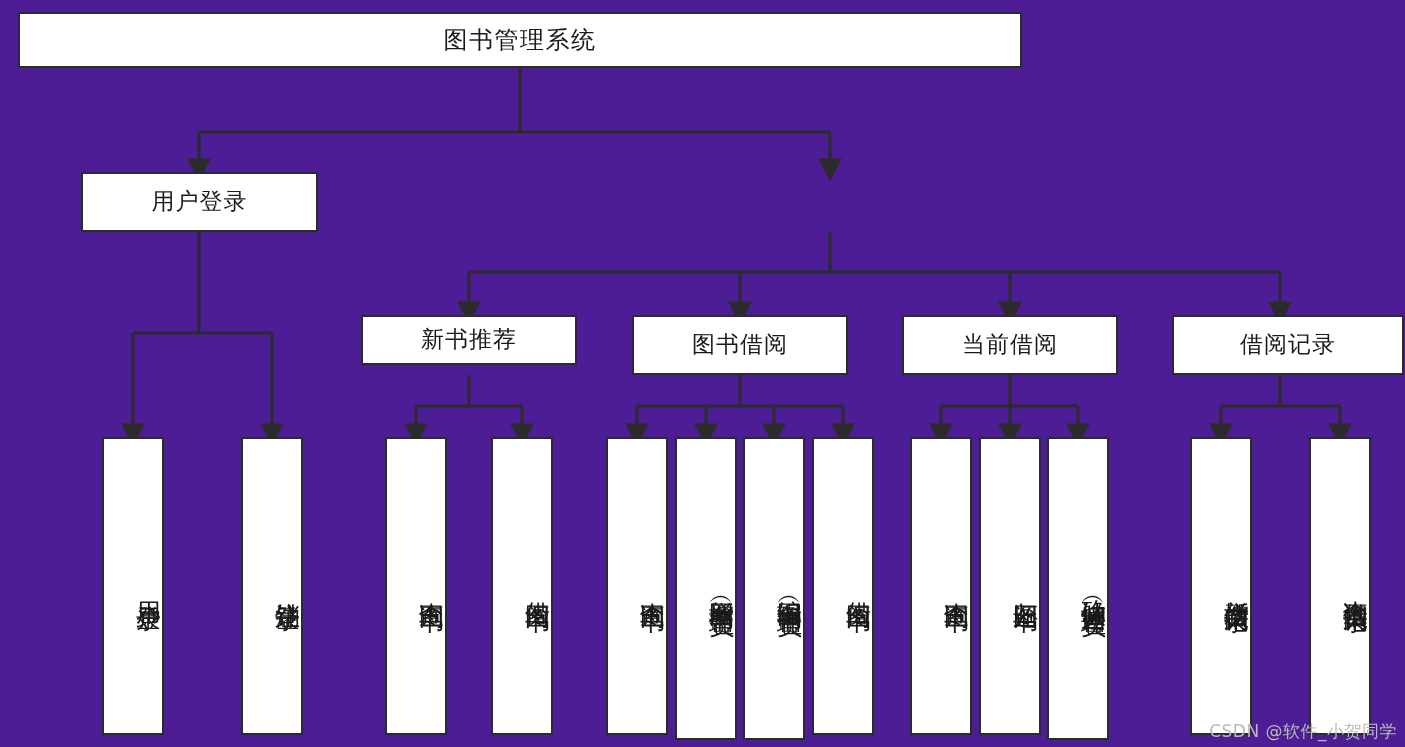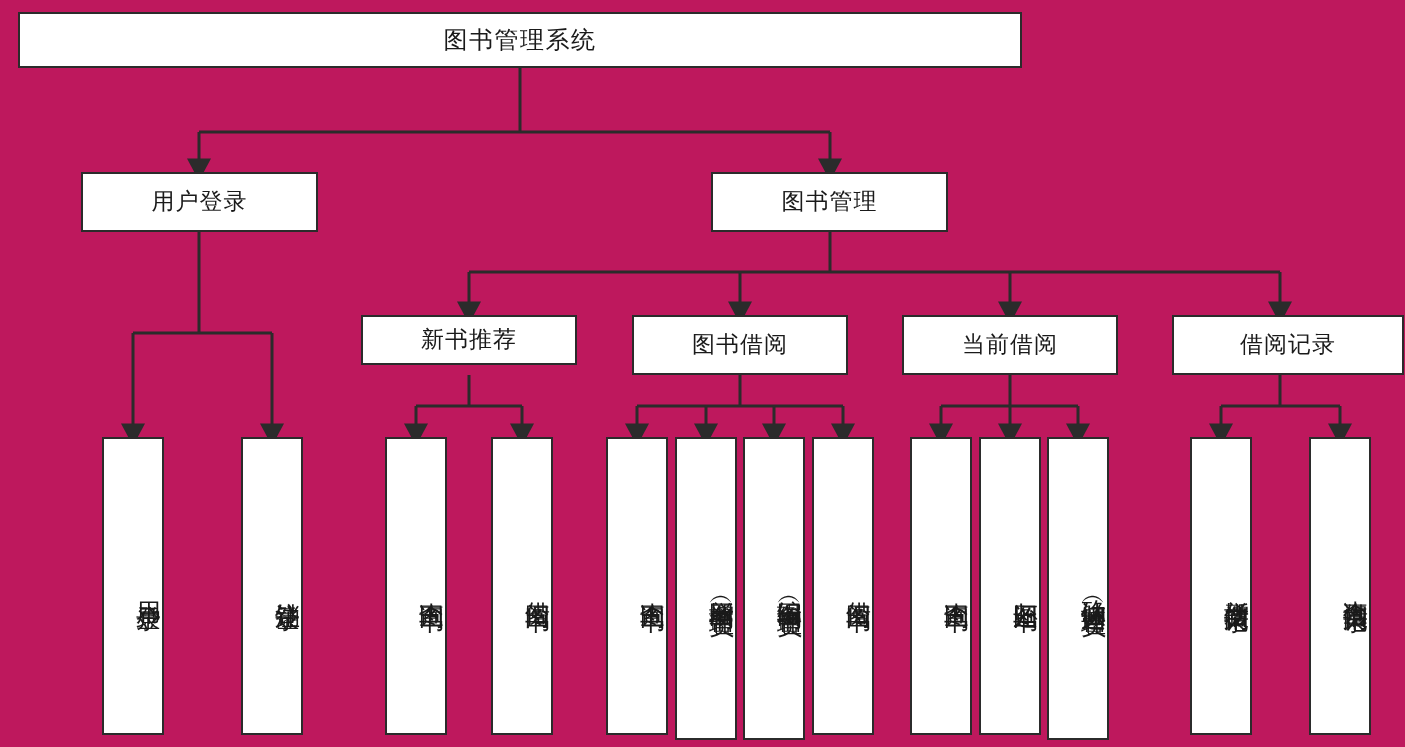--- a/index.html
+++ b/index.html
@@ -8,21 +8,21 @@
     padding: 0;
     background: #ffffff;
   }
   body {
     font-family: "DejaVu Sans", "Liberation Sans", sans-serif;
   }
   #diagram-root {
     position: relative;
     width: 1405px;
     height: 747px;
-    background: #be185d;
+    background: #4c1d95;
     overflow: hidden;
   }
   #edge-layer {
     position: absolute;
     left: 0;
     top: 0;
     width: 1405px;
     height: 747px;
     pointer-events: none;
   }
@@ -127,23 +127,20 @@
     </g>
   </svg>
 
   <div class="node node-h node-root" style="left:18px; top:12px; width:1004px; height:56px;">
     <span>图书管理系统</span>
   </div>
 
   <div class="node node-h" style="left:81px; top:172px; width:237px; height:60px;">
     <span>用户登录</span>
   </div>
-  <div class="node node-h" style="left:711px; top:172px; width:237px; height:60px;">
-    <span>图书管理</span>
-  </div>
 
   <div class="node node-h" style="left:361px; top:315px; width:216px; height:50px;">
     <span>新书推荐</span>
   </div>
   <div class="node node-h" style="left:632px; top:315px; width:216px; height:60px;">
     <span>图书借阅</span>
   </div>
   <div class="node node-h" style="left:902px; top:315px; width:216px; height:60px;">
     <span>当前借阅</span>
   </div>
@@ -188,13 +185,14 @@
     <span class="vlabel">确认归还（管理员）</span>
   </div>
 
   <div class="node node-v" style="left:1190px; top:437px; width:62px; height:298px;">
     <span class="vlabel">新增借阅记录</span>
   </div>
   <div class="node node-v" style="left:1309px; top:437px; width:62px; height:298px;">
     <span class="vlabel">查询借阅记录</span>
   </div>
 
+  <div class="watermark">CSDN @软件_小贺同学</div>
 </div>
 
 </body></html>

